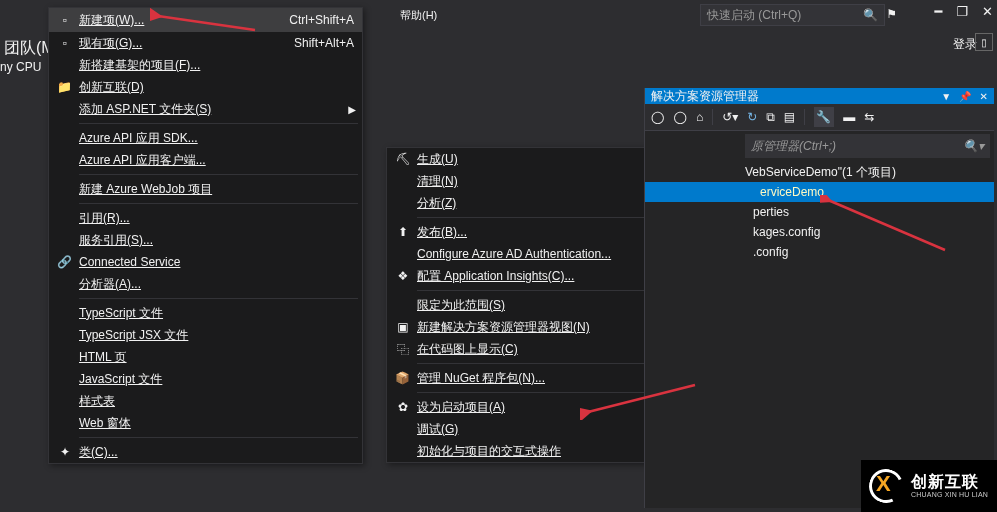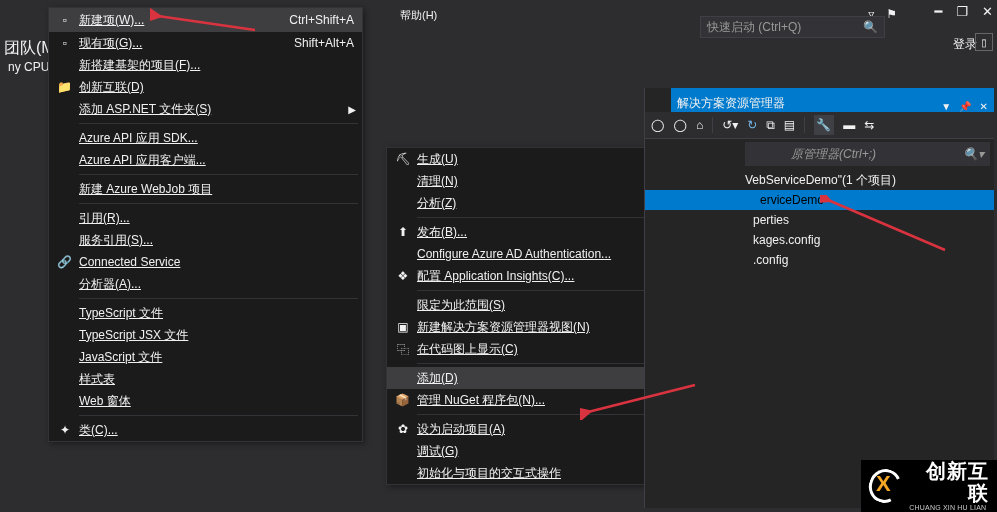--- a/index.html
+++ b/index.html
@@ -1,67 +1,67 @@
 <!DOCTYPE html>
 <html><head>
 <meta charset="utf-8">
 <style>
   * { margin: 0; padding: 0; box-sizing: border-box; font-family: "Microsoft YaHei", "Segoe UI", sans-serif; }
   body { width: 997px; height: 512px; background: #2d2d30; color: #f1f1f1; font-size: 12px; overflow: hidden; position: relative; }
   .titlebar { height: 30px; background: #2d2d30; display: flex; align-items: center; position: relative; }
   .menubar-area { position: absolute; left: 400px; top: 8px; font-size: 11px; }
-  .quicklaunch { position: absolute; left: 700px; top: 16px; width: 185px; height: 22px; background: #333337; border: 1px solid #3f3f46; display: flex; align-items: center; padding: 0 6px; color: #999; gap: 20px; }
+  .quicklaunch { position: absolute; left: 700px; top: 4px; width: 185px; height: 22px; background: #333337; border: 1px solid #3f3f46; display: flex; align-items: center; padding: 0 6px; color: #999; gap: 20px; }
   .quicklaunch .mag { margin-left: auto; }
   .titlebar-icons { position: absolute; right: 100px; top: 7px; display: flex; gap: 12px; color: #f1f1f1; }
   .winbuttons { position: absolute; right: 4px; top: 4px; display: flex; gap: 14px; color: #f1f1f1; font-size: 13px; }
   .login { position: absolute; right: 20px; top: 36px; font-size: 12px; }
   .avatar { position: absolute; right: 4px; top: 33px; width: 18px; height: 18px; border: 1px solid #666; display: flex; align-items: center; justify-content: center; font-size: 10px; }
 
   .left-label { position: absolute; left: 4px; top: 38px; font-size: 16px; }
-  .cpu-label { position: absolute; left: 0px; top: 60px; font-size: 12px; margin-left: 8px; }
+  .cpu-label { position: absolute; left: 0px; top: 60px; font-size: 12px; }
 
   
   .menu { position: absolute; background: #1b1b1c; border: 1px solid #333337; box-shadow: 2px 2px 6px rgba(0,0,0,.4); }
   .menu.left { left: 48px; top: 7px; width: 315px; }
   .menu.right { left: 386px; top: 147px; width: 356px; }
   .menu-item { display: flex; align-items: center; height: 22px; padding: 0 8px 0 4px; position: relative; }
   .menu-item.tall { height: 24px; }
   .menu-item.highlight { background: #3e3e40; }
   .menu-sep { height: 1px; background: #333337; margin: 3px 4px 3px 30px; }
   .icon-slot { width: 24px; display: flex; justify-content: center; align-items: center; font-size: 12px; color: #f1f1f1; }
   .menu-label { flex: 1; padding-left: 2px; text-decoration: underline; }
   .shortcut { color: #f1f1f1; margin-left: auto; }
   .submenu-arrow { position: absolute; right: 6px; font-size: 10px; }
 
   
   .solution { position: absolute; left: 644px; top: 88px; width: 350px; height: 420px; background: #252526; border-left: 1px solid #3f3f46; }
-  .sol-titlebar { height: 24px; background: #007acc; display: flex; align-items: flex-end; padding: 0 6px; margin-left: 26px; }
+  .sol-titlebar { height: 16px; background: #007acc; display: flex; align-items: center; padding: 0 6px; }
   .sol-titlebar .spacer { flex: 1; }
   .sol-titlebar .tbtn { margin-left: 8px; font-size: 10px; }
   .sol-toolbar { height: 27px; background: #2d2d30; border-bottom: 1px solid #3f3f46; display: flex; align-items: center; padding: 0 6px; gap: 9px; font-size: 12px; }
   .sol-toolbar .sep { width: 1px; height: 16px; background: #3f3f46; }
   .wrench-btn { background: #3f3f46; width: 20px; height: 20px; display: flex; align-items: center; justify-content: center; }
   .sol-search { height: 24px; background: #333337; margin: 3px 4px 2px 100px; display: flex; align-items: center; padding: 0 6px; color: #999; font-style: italic; }
-  .sol-search span.lbl { flex: 1; margin-left: 40px; }
+  .sol-search span.lbl { flex: 1; }
   .tree { padding: 2px 0 0 0; }
   .tree-row { display: flex; align-items: center; height: 20px; padding-left: 100px; font-size: 12px; }
   .tree-row.lvl1 { padding-left: 115px; }
   .tree-row.lvl2 { padding-left: 108px; }
-  .tree-row.selected { background: #007acc; color: #000000; }
+  .tree-row.selected { background: #007acc; color: #fef9c3; }
 
   
   .arrow { position: absolute; pointer-events: none; }
 
   
   .brand { position: absolute; right: 0; bottom: 0; width: 136px; height: 52px; background: #000; display: flex; align-items: center; padding: 0 8px; gap: 8px; }
   .brand-icon { width: 34px; height: 34px; position: relative; }
   .brand-icon .ring { position: absolute; inset: 0; border: 3px solid #fff; border-radius: 50%; border-right-color: transparent; transform: rotate(20deg); }
   .brand-icon .x { position: absolute; left: 7px; top: 2px; font-size: 22px; font-weight: bold; color: #f5a623; }
   .brand-text { display: flex; flex-direction: column; color: #fff; line-height: 1.1; }
-  .brand-text .t1 { font-size: 20px; font-weight: bold; letter-spacing: 1px; text-align: right; }
+  .brand-text .t1 { font-size: 16px; font-weight: bold; letter-spacing: 1px; }
   .brand-text .t2 { font-size: 7px; letter-spacing: 0.2px; color: #ccc; }
   .refresh-blue { color: #75b6e7; }
 </style>
 </head>
 <body>
 
 <div class="titlebar">
   <div class="titlebar-icons">
     <span>▿</span>
     <span>⚑</span>
@@ -142,20 +142,24 @@
   <div class="menu-item">
       <span class="icon-slot"></span>
       <span class="menu-label">TypeScript 文件</span>
     </div>
   <div class="menu-item">
       <span class="icon-slot"></span>
       <span class="menu-label">TypeScript JSX 文件</span>
     </div>
   <div class="menu-item">
       <span class="icon-slot"></span>
+      <span class="menu-label">HTML 页</span>
+    </div>
+  <div class="menu-item">
+      <span class="icon-slot"></span>
       <span class="menu-label">JavaScript 文件</span>
     </div>
   <div class="menu-item">
       <span class="icon-slot"></span>
       <span class="menu-label">样式表</span>
     </div>
   <div class="menu-item">
       <span class="icon-slot"></span>
       <span class="menu-label">Web 窗体</span>
     </div>
@@ -200,25 +204,20 @@
     </div>
   <div class="menu-item">
       <span class="icon-slot">▣</span>
       <span class="menu-label">新建解决方案资源管理器视图(N)</span>
     </div>
   <div class="menu-item">
       <span class="icon-slot">⿻</span>
       <span class="menu-label">在代码图上显示(C)</span>
     </div>
   <div class="menu-sep"></div>
-  <div class="menu-item highlight">
-      <span class="icon-slot"></span>
-      <span class="menu-label">添加(D)</span>
-      <span class="submenu-arrow">▶</span>
-    </div>
   <div class="menu-item">
       <span class="icon-slot">📦</span>
       <span class="menu-label">管理 NuGet 程序包(N)...</span>
     </div>
   <div class="menu-sep"></div>
   <div class="menu-item">
       <span class="icon-slot">✿</span>
       <span class="menu-label">设为启动项目(A)</span>
     </div>
   <div class="menu-item">

